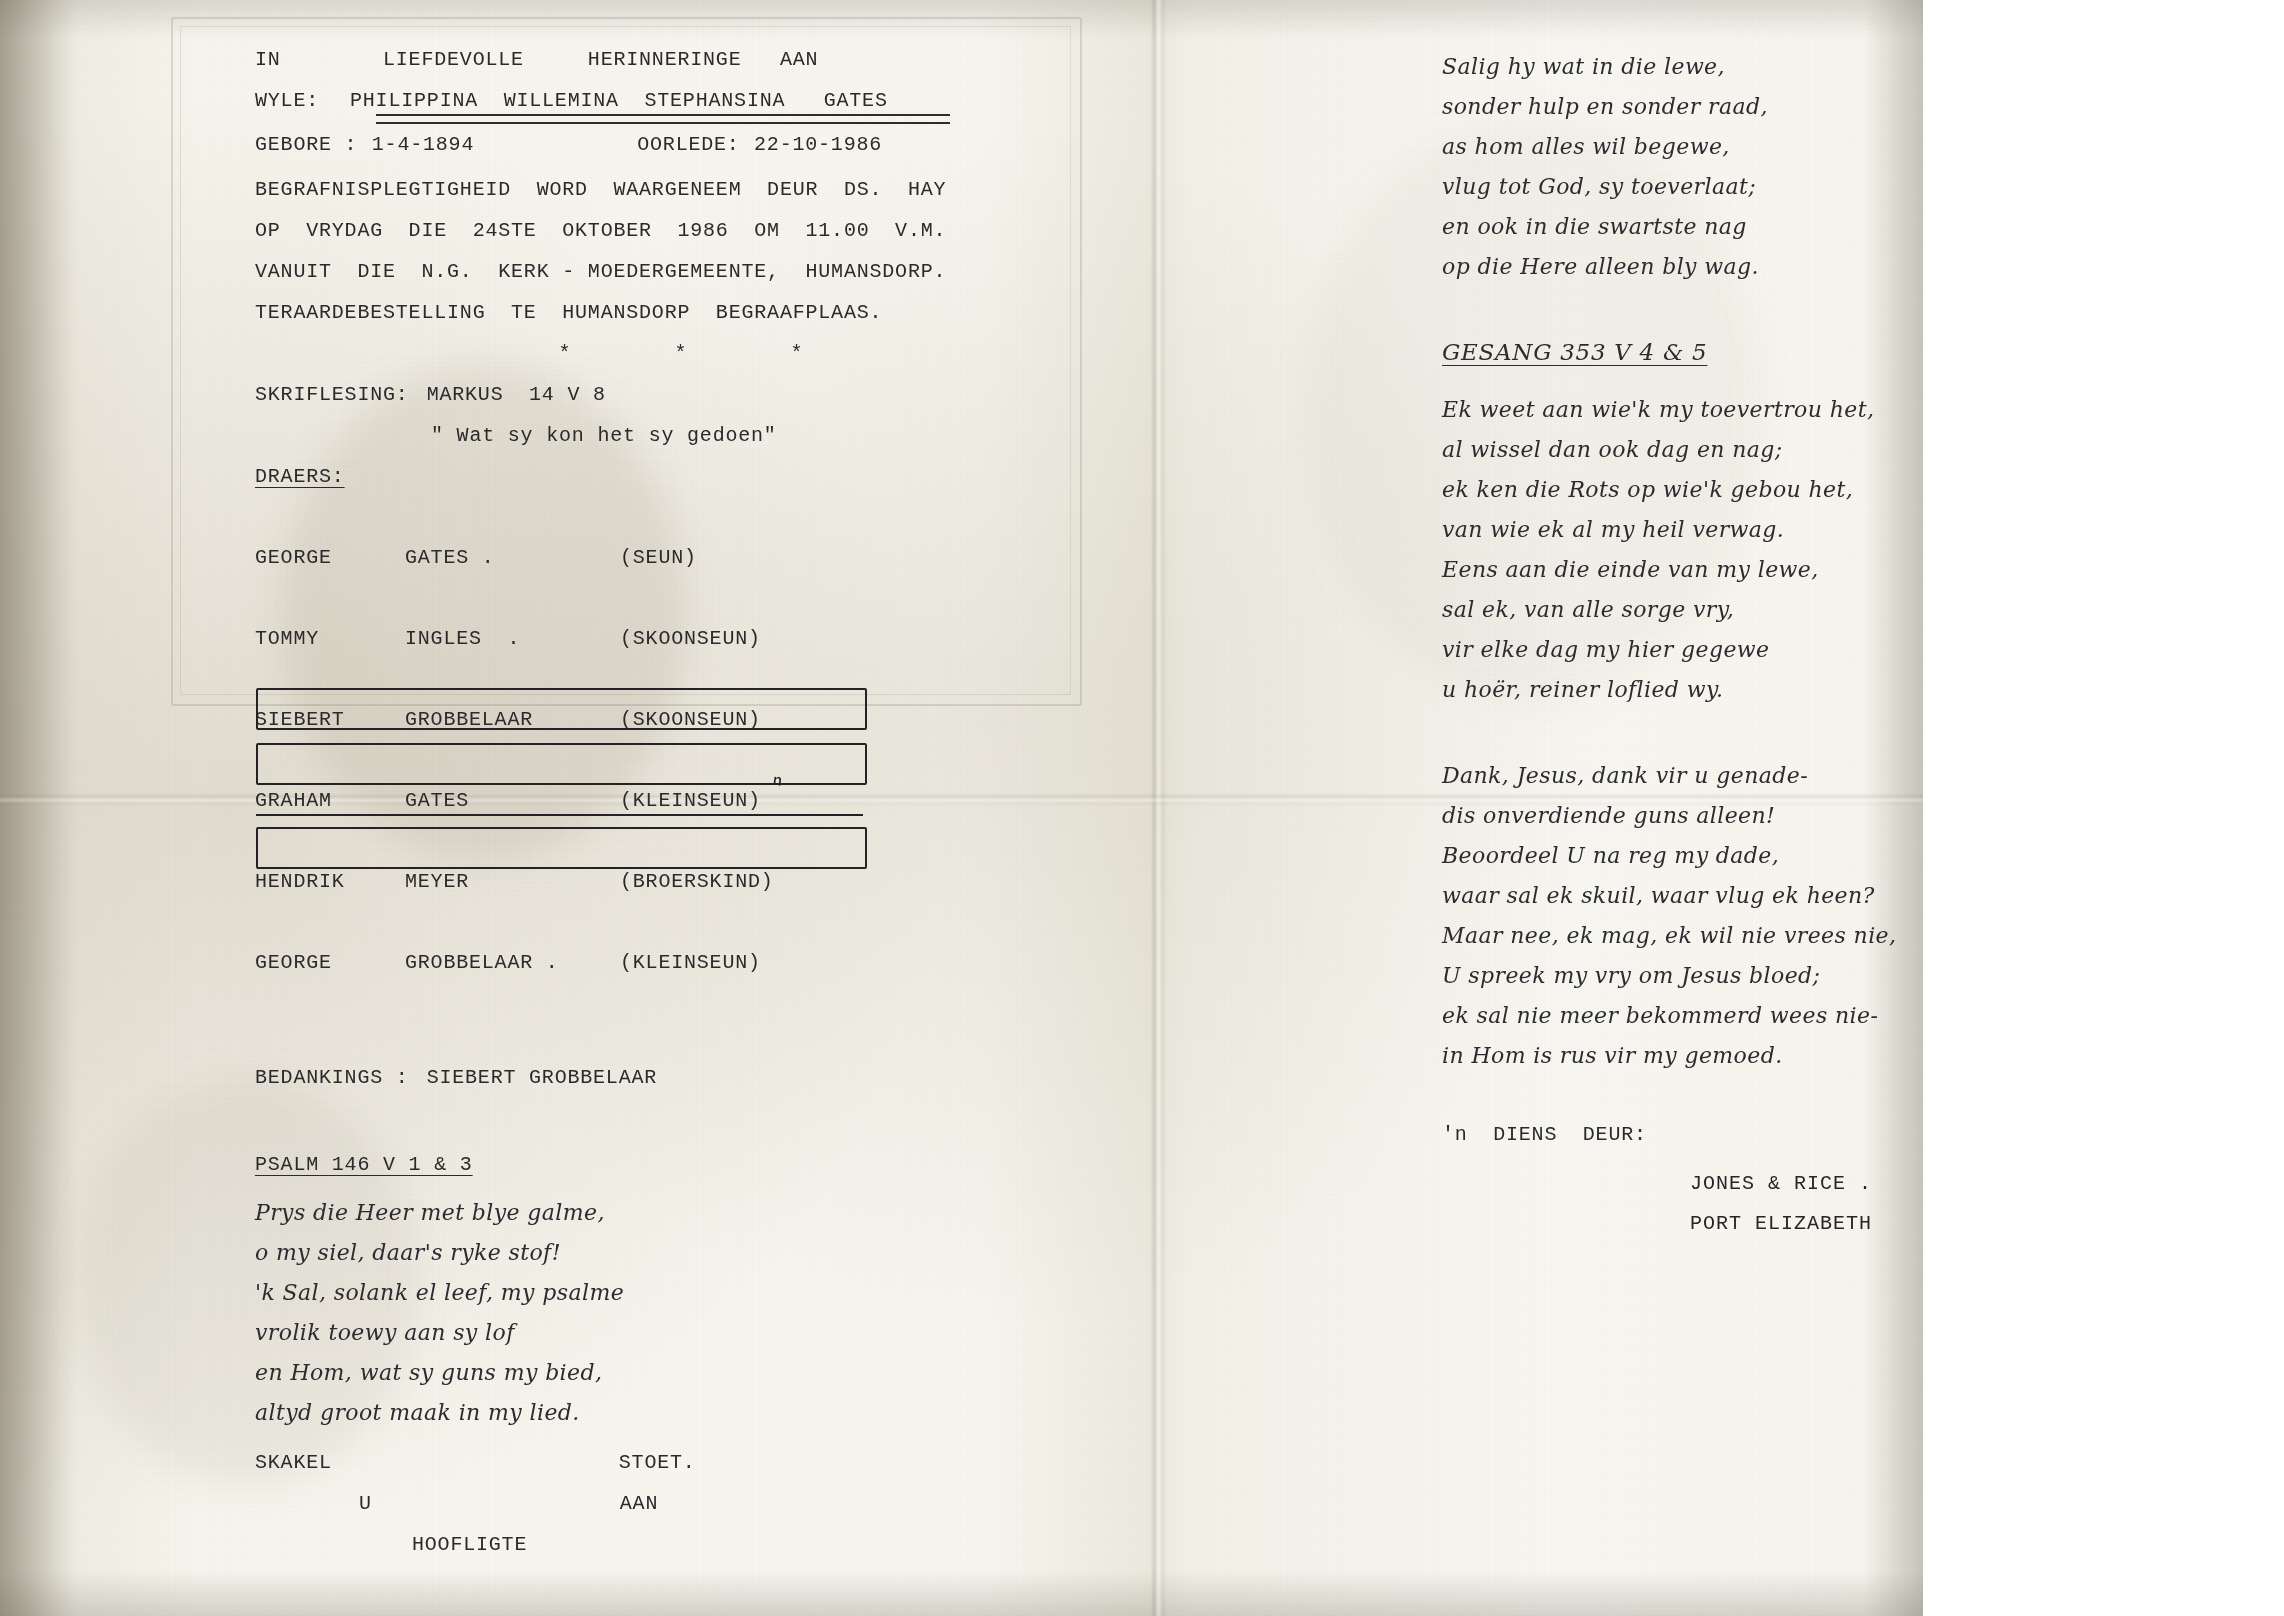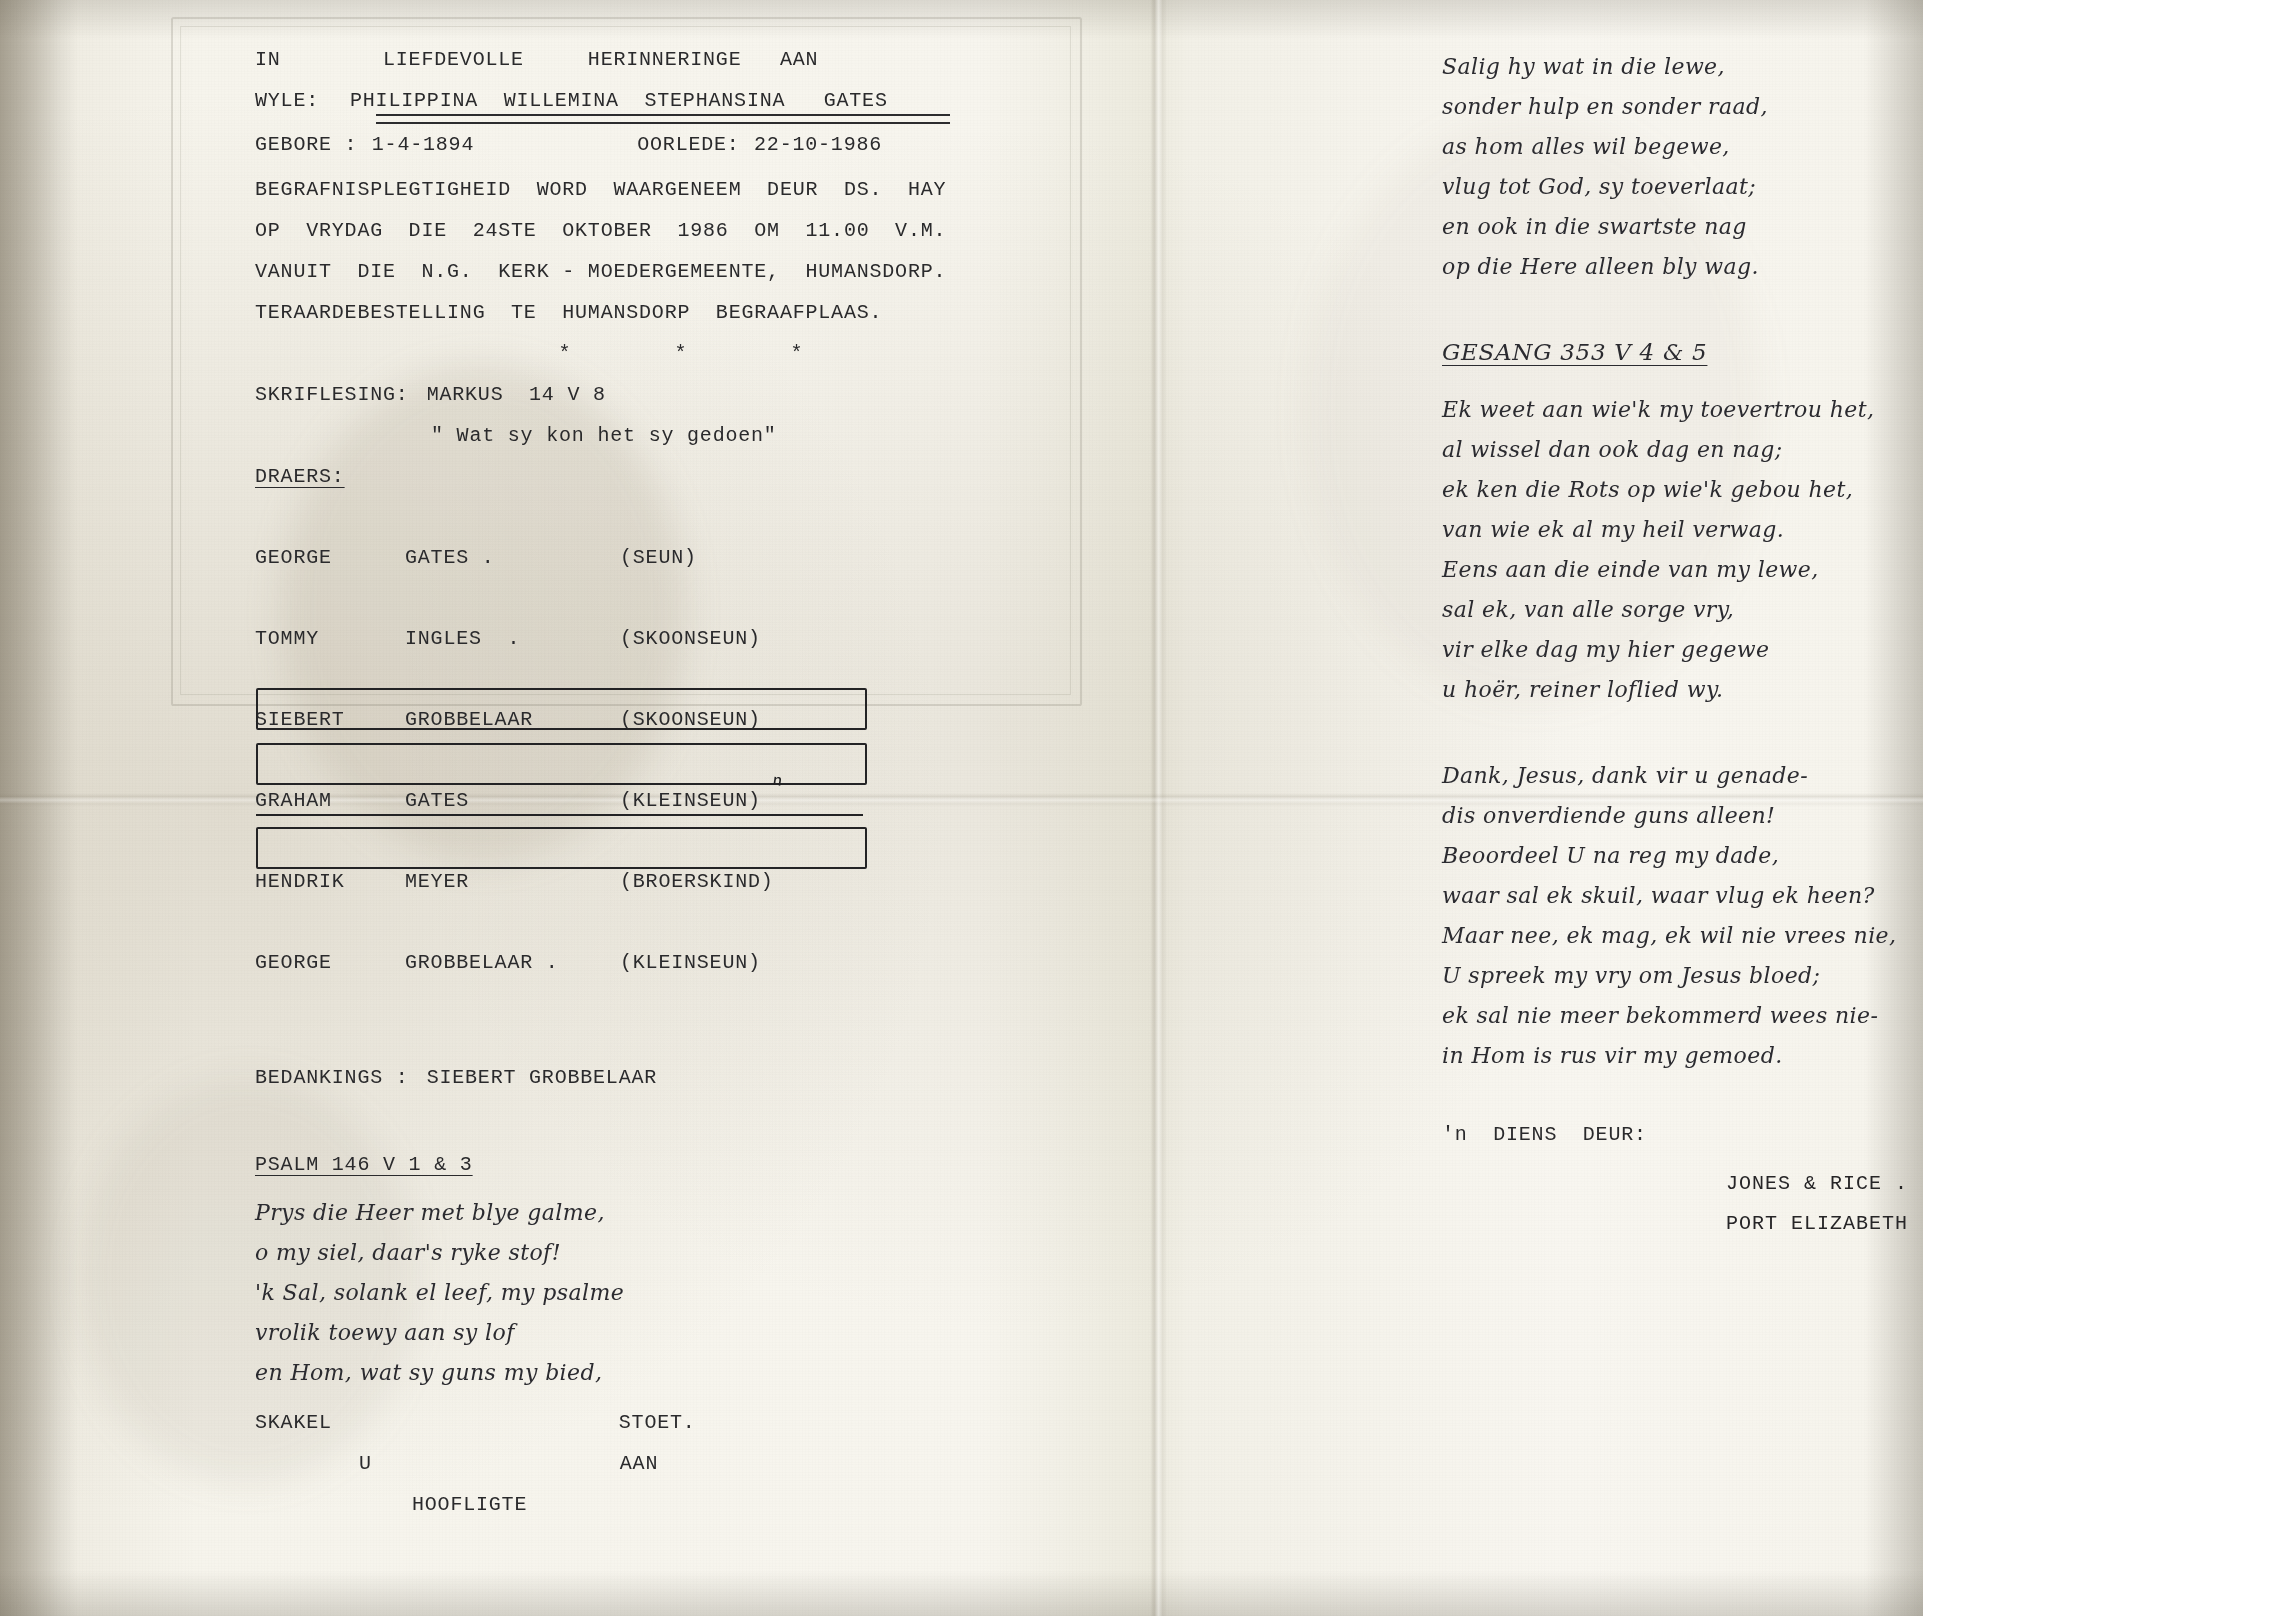--- a/index.html
+++ b/index.html
@@ -181,21 +181,21 @@
     transform: rotate(8deg);
   }
 
   .right-block-title {
     font-family: "DejaVu Serif", serif;
     font-size: 23px;
     letter-spacing: 0.7px;
   }
 
   .sign-block { padding-left: 248px; }
-  .sign-line { height: 40px; display: flex; align-items: flex-end; margin-left: 36px; }
+  .sign-line { height: 40px; display: flex; align-items: flex-end; }
   .mono-sign {
     font-family: "Liberation Mono", monospace;
     font-style: normal;
     font-size: 20px;
     letter-spacing: 1px;
   }
 </style>
 </head>
 <body>
 
@@ -298,20 +298,21 @@
 
     <div class="tw tw-row">
       <span class="u">PSALM 146 V 1 &amp; 3</span>
     </div>
 
     <div class="hw hw-row">Prys die Heer met blye galme,</div>
     <div class="hw hw-row">o my siel, daar's ryke stof!</div>
     <div class="hw hw-row">'k Sal, solank el leef, my psalme</div>
     <div class="hw hw-row">vrolik toewy aan sy lof</div>
     <div class="hw hw-row">en Hom, wat sy guns my bied,</div>
+    <div class="hw hw-row">altyd groot maak in my lied.</div>
 
     <div class="gap-sm"></div>
 
     <div class="tw tw-row">
       <span>SKAKEL</span>
       <span style="display:inline-block;width:287px"></span>
       <span>STOET.</span>
     </div>
     <div class="tw tw-row">
       <span style="display:inline-block;width:104px"></span>

